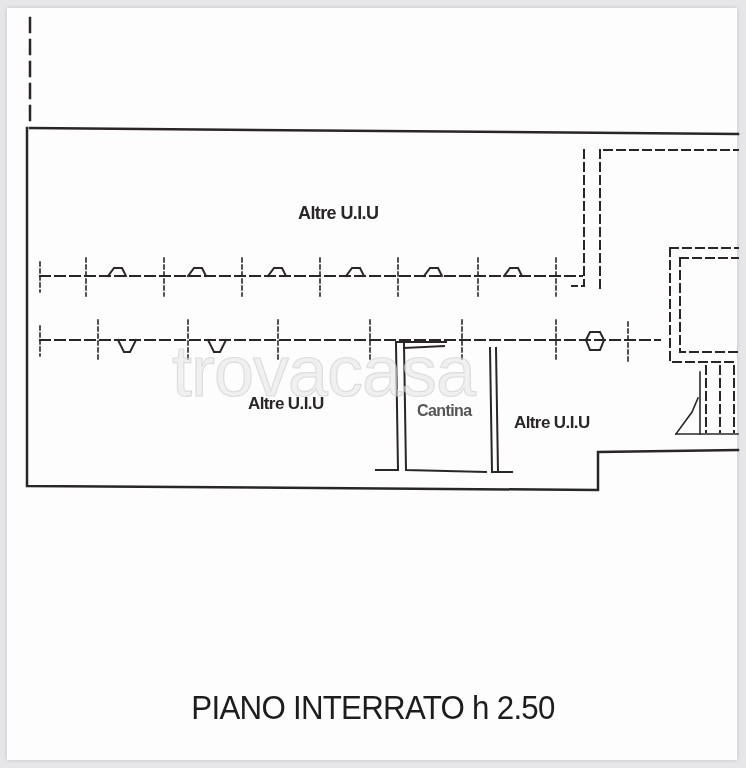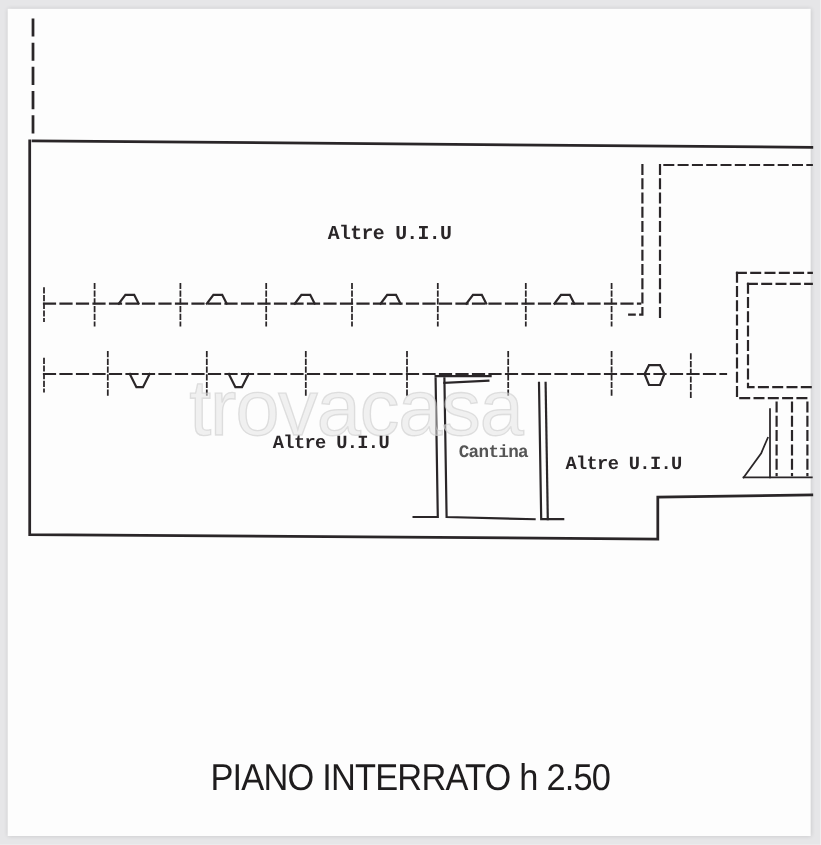--- a/index.html
+++ b/index.html
@@ -1,19 +1,19 @@
 <!DOCTYPE html>
 <html><head>
 <meta charset="utf-8">
 <style>
   html,body{margin:0;padding:0;}
   body{width:746px;height:768px;background:#e6e6e8;position:relative;overflow:hidden;font-family:"Liberation Sans",sans-serif;}
   .sheet{position:absolute;left:7px;top:8px;width:730px;height:752px;background:#fdfdfd;box-shadow:0 0 4px rgba(0,0,0,0.15);}
   svg.plan{position:absolute;left:0;top:0;width:746px;height:768px;}
-  .lbl{position:absolute;color:#2a2628;font-weight:bold;letter-spacing:-0.6px;white-space:nowrap;font-family:Liberation Mono, monospace;}
+  .lbl{position:absolute;color:#2a2628;font-weight:bold;letter-spacing:-0.6px;white-space:nowrap;}
   .lbl-top{left:298px;top:203px;font-size:18px;}
   .lbl-left{left:248px;top:394px;font-size:17px;}
   .lbl-cantina{left:417px;top:402px;font-size:16px;color:#555;}
   .lbl-right{left:514px;top:413px;font-size:17px;}
   .watermark{position:absolute;left:172px;top:330px;font-size:72px;color:rgba(230,230,230,0.55);-webkit-text-stroke:1.2px rgba(205,205,205,0.6);letter-spacing:-1px;font-weight:normal;}
   .caption{position:absolute;left:0;width:746px;top:688px;text-align:center;font-size:34px;color:#1e1c1d;letter-spacing:-0.8px;transform:scaleX(0.92);}
 </style>
 </head>
 <body>
 

